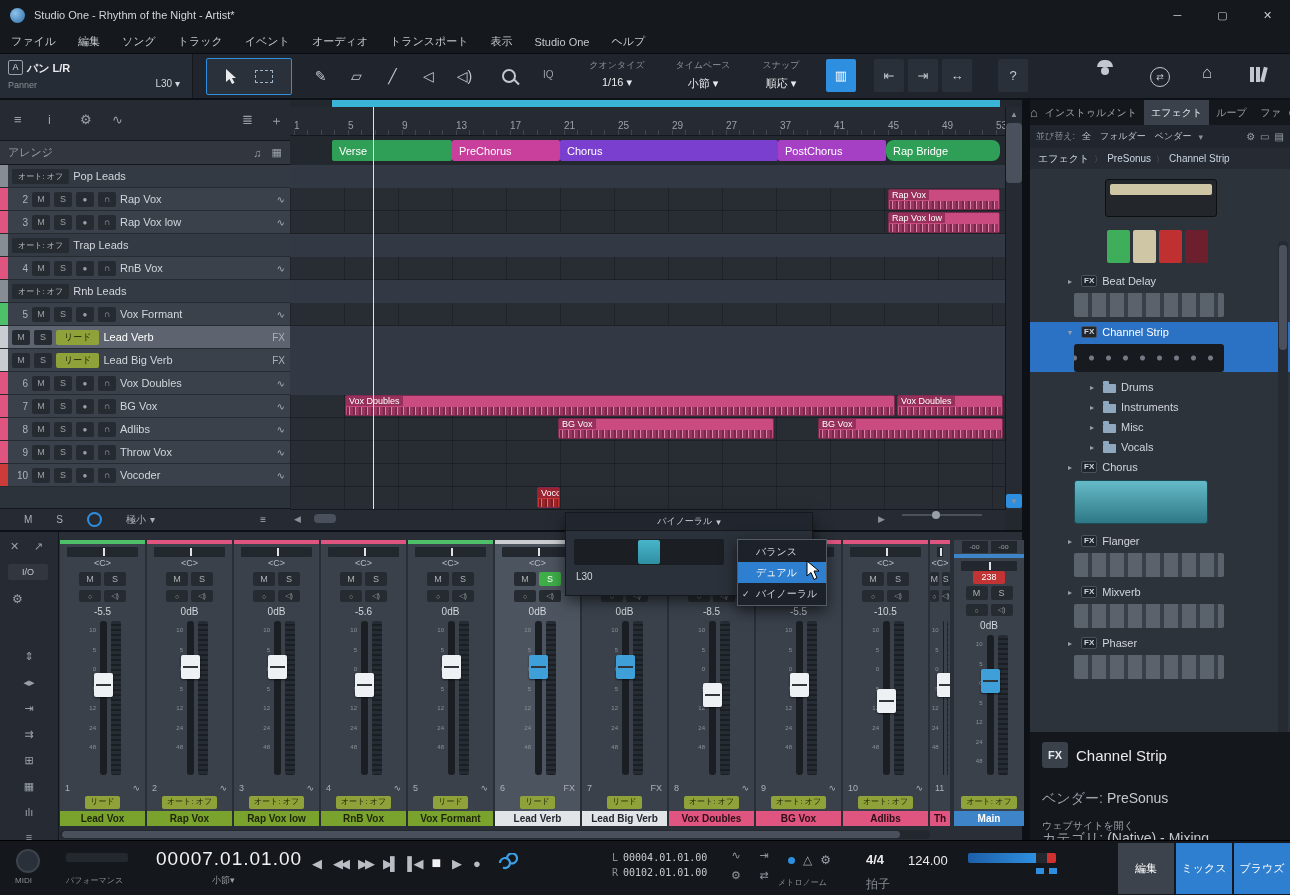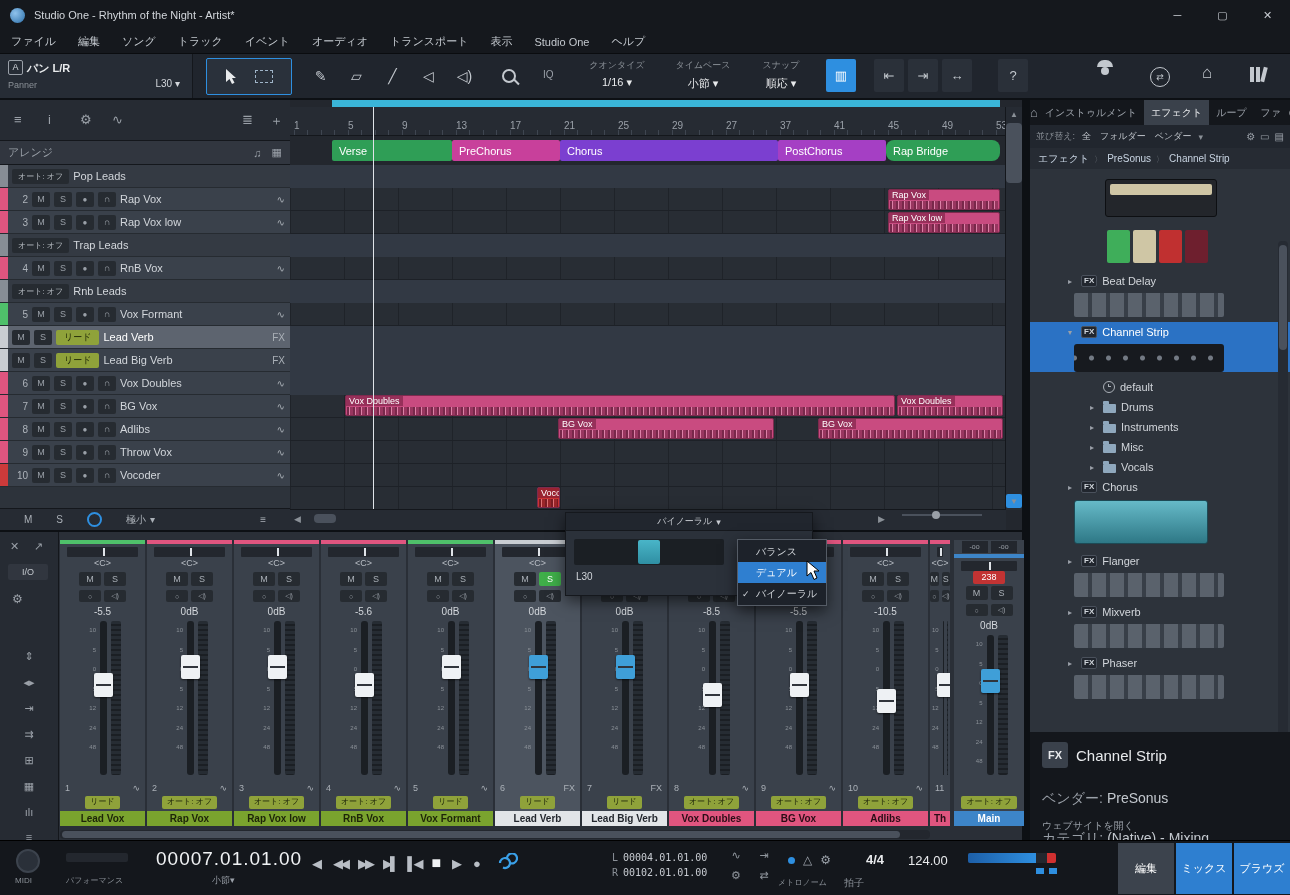--- a/index.html
+++ b/index.html
@@ -206,21 +206,21 @@
 .tpbtns{position:absolute;left:312px;top:12px;display:flex;align-items:center;gap:11px;font-size:13px;color:#b9bec5}
 .tpb{letter-spacing:-3px}
 .tp-stop{color:#f0f2f4;font-size:16px}
 .tplr{position:absolute;left:612px;top:9px;font-family:"DejaVu Sans Mono",monospace;font-size:10px;color:#c8ccd2;line-height:15px}
 .tplr i{font-style:normal;color:#8a9097;margin-right:5px}
 .tpmisc{position:absolute;left:726px;top:8px;display:grid;grid-template-columns:20px 20px;gap:7px 8px;font-size:11px;color:#8f959c;text-align:center}
 .tpmetro{position:absolute;left:788px;top:12px;display:flex;gap:8px;align-items:center;font-size:12px;color:#9aa0a8}
 .tp-dot{width:7px;height:7px;border-radius:50%;background:var(--blue)}
 .tpmetro-l{position:absolute;left:778px;top:36px;font-size:8px;color:#8a9097}
 .tpsig{position:absolute;left:866px;top:11px;font-size:13px;color:#e8eaec;font-weight:bold}
-.tpsig-l{position:absolute;left:844px;top:35px;font-size:10px;color:#8a9097}
+.tpsig-l{position:absolute;left:866px;top:35px;font-size:12px;color:#8a9097}
 .tptempo{position:absolute;left:908px;top:12px;font-size:13px;color:#e8eaec}
 .tpmeter{position:absolute;left:968px;top:12px;width:88px;height:10px;background:#23272e;border-radius:2px;overflow:hidden}
 .tpmeter::before{content:"";position:absolute;left:0;top:0;bottom:0;width:68px;background:linear-gradient(90deg,#1d5fa8,#2e8fe0)}
 .tpmeter::after{content:"";position:absolute;right:0;top:0;bottom:0;width:9px;background:#d03030}
 .tpsq{position:absolute;left:1036px;top:27px;width:8px;height:6px;background:var(--blue);box-shadow:13px 0 0 var(--blue)}
 .tpmodes{position:absolute;right:0;top:2px;height:51px;display:flex;gap:2px}
 .tpmode{width:56px;display:flex;align-items:center;justify-content:center;font-size:11px;color:#fff;background:#3c434d}
 .tpmode.blue{background:#2e7fd0}
 </style>
 </head>
@@ -608,29 +608,20 @@
             <div class="b-thumb th-pedals"></div>
           </div>
           <div class="b-item fx lvl1 sel">
             <div class="b-row">
               <span class="b-arrow">▾</span>
               <span class="b-fxbadge">FX</span>
 
               <span class="b-label">Channel Strip</span>
             </div>
             <div class="b-thumb th-device"></div>
-          </div>
-          <div class="b-item preset lvl2">
-            <div class="b-row">
-              <span class="b-arrow"></span>
-
-              <span class="b-clock"></span>
-              <span class="b-label">default</span>
-            </div>
-
           </div>
           <div class="b-item folder lvl2">
             <div class="b-row">
               <span class="b-arrow">▸</span>
 
               <span class="b-folder-ic"></span>
 
               <span class="b-label">Drums</span>
             </div>
 

